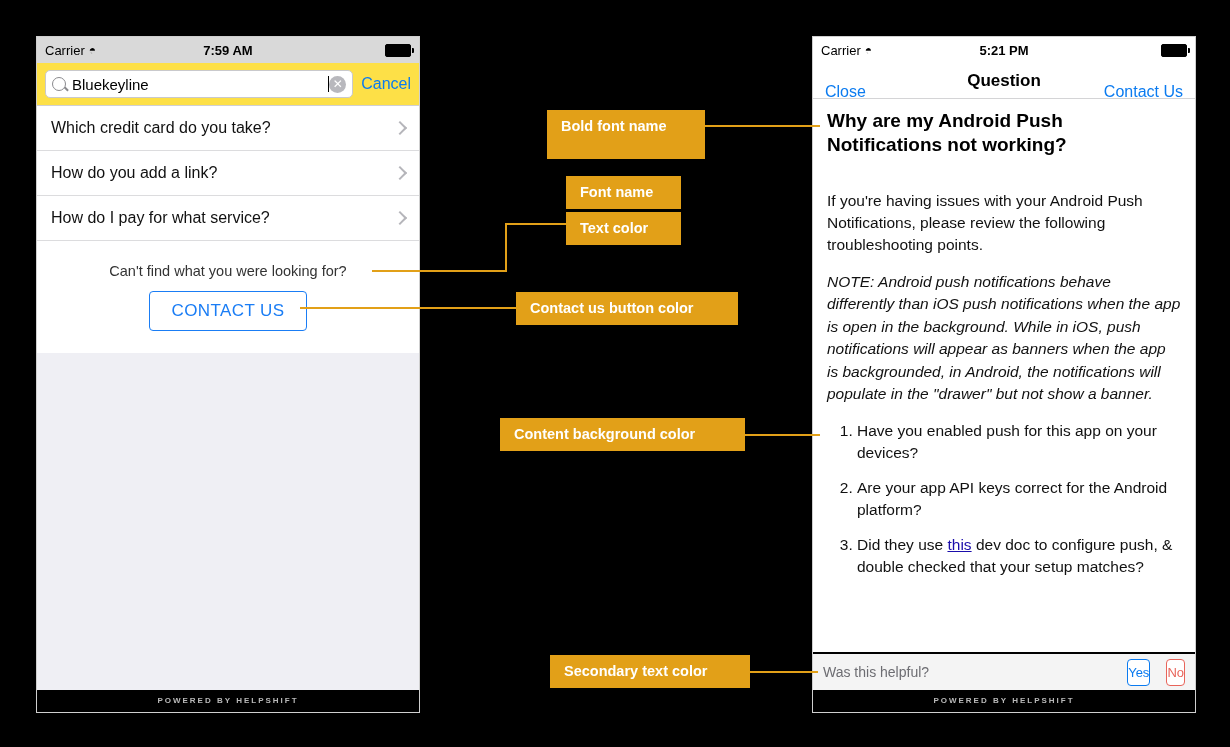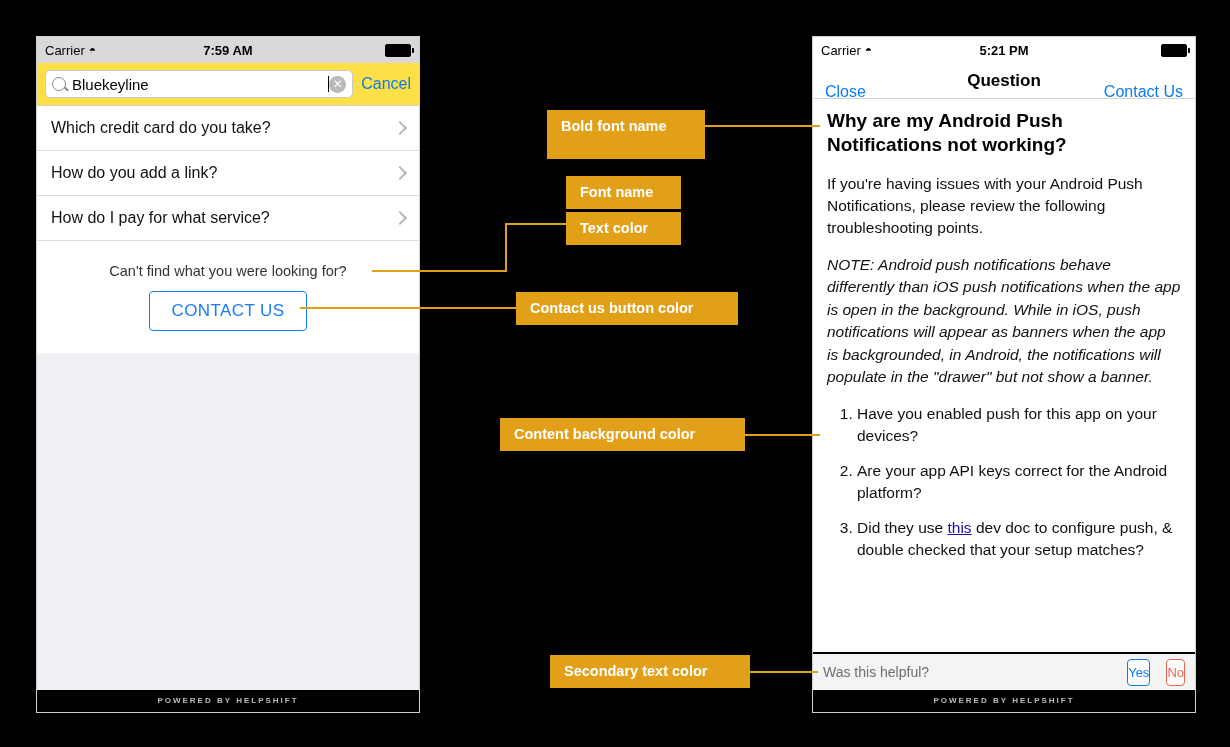--- a/index.html
+++ b/index.html
@@ -238,21 +238,21 @@
     overflow: hidden;
     padding: 10px 14px 0;
     background: #fff;
     box-sizing: border-box;
   }
   .q-title {
     font-size: 19px;
     font-weight: bold;
     line-height: 1.25;
     color: #000;
-    margin-bottom: 16px;
+    margin-bottom: 33px;
   }
   .q-para {
     font-size: 15.5px;
     line-height: 1.45;
     color: #111;
     margin-bottom: 14px;
   }
   .q-note {
     font-size: 15.5px;
     line-height: 1.45;

